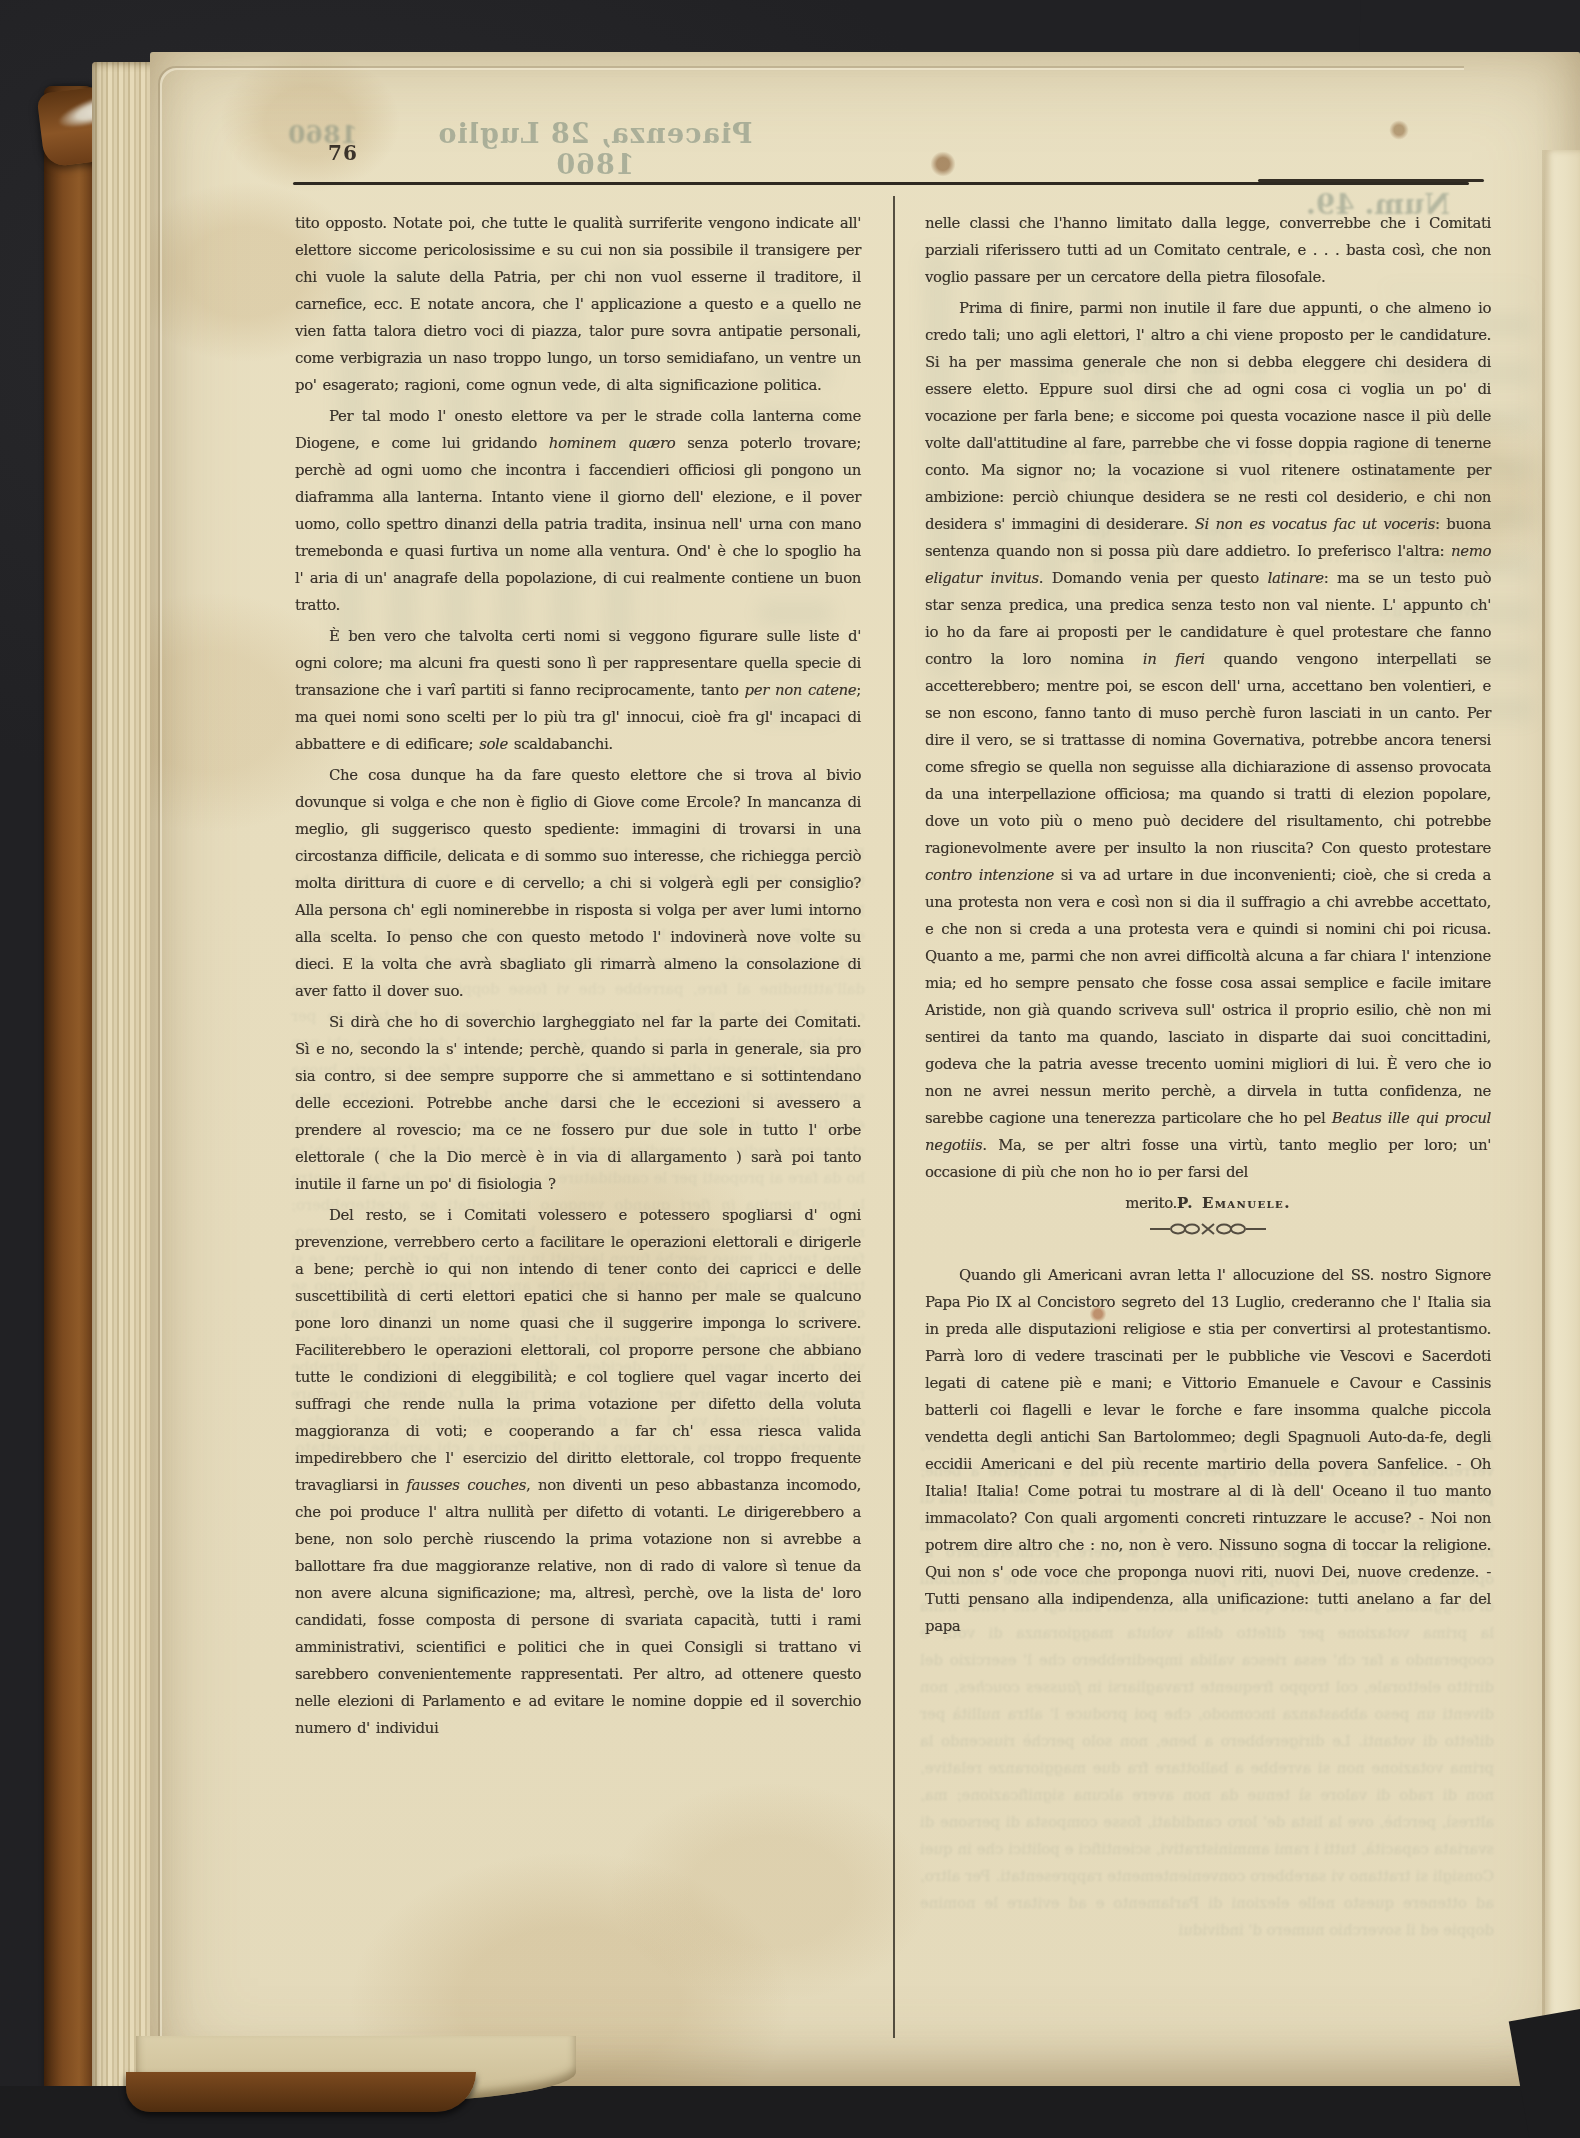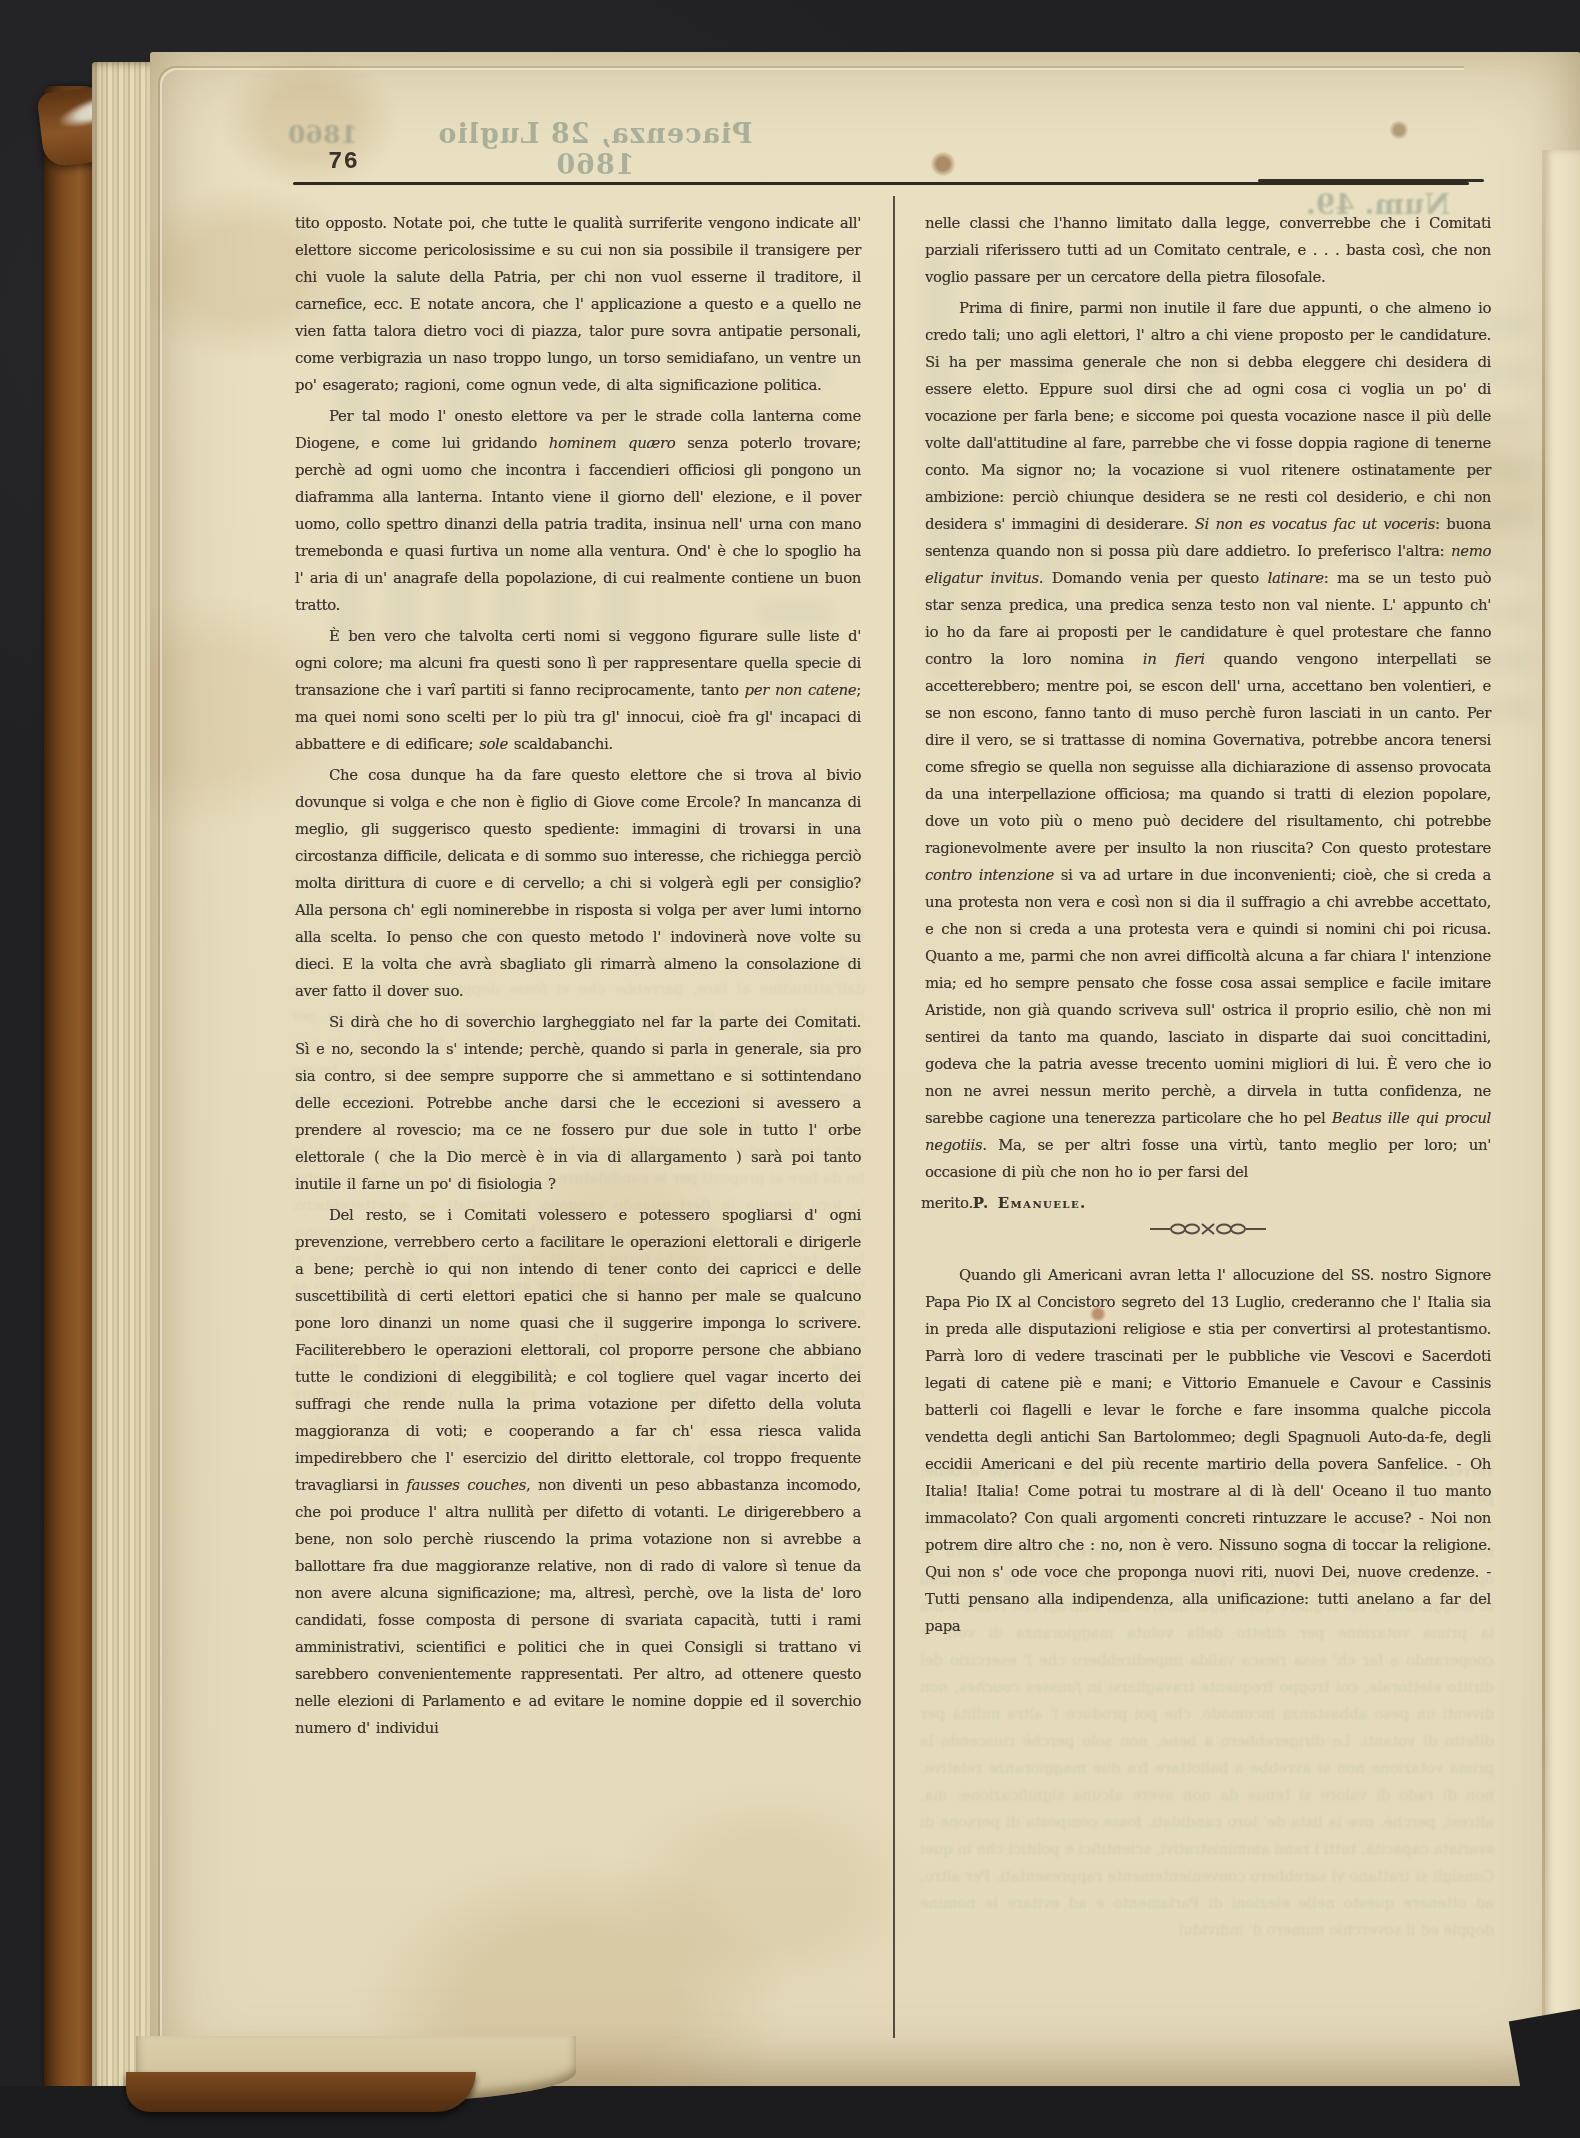--- a/index.html
+++ b/index.html
@@ -83,31 +83,31 @@
   .ghost-c{left:926px;top:248px;width:340px;height:430px;transform:rotate(-1deg);}
   .ghost-d{left:1382px;top:286px;width:152px;height:436px;}
   .bleed-mirror{font-size:14.8px;line-height:27px;text-align:justify;overflow:hidden;
     filter:blur(1px);}
   .bm1{left:920px;top:1430px;width:574px;height:600px;opacity:.16;}
   .bm2{left:291px;top:840px;width:574px;height:620px;opacity:.10;}
   .bm3{left:1060px;top:300px;width:420px;height:420px;opacity:.08;}
 
   
   .print{color:#3a332b;}
-  .folio{left:328px;top:148px;font-size:24px;font-weight:bold;letter-spacing:1px;font-family:Liberation Mono, monospace;}
+  .folio{left:328px;top:141px;font-size:20px;font-weight:bold;letter-spacing:1px;}
   .head-rule{left:293px;top:182px;width:1176px;height:3px;background:#2e2921;border-radius:2px;}
   .head-rule2{left:1258px;top:179px;width:226px;height:3px;background:#332d24;border-radius:2px;}
   .col-divider{left:893px;top:196px;width:2px;height:1842px;background:rgba(48,42,32,.8);}
   .col{font-size:14.8px;line-height:27px;text-align:justify;letter-spacing:-0.3px;
     word-spacing:1.5px;text-shadow:.3px 0 0 rgba(58,51,43,.5);}
   .col p{margin:4px;}
   .col p.ind{text-indent:34px;}
   .col-left{left:291px;top:205px;width:574px;}
   .col-right{left:921px;top:205px;width:574px;}
-  .sig-line{display:flex;justify-content:flex-start;align-items:baseline;}
+  .sig-line{display:flex;justify-content:center;align-items:baseline;}
   .signature{font-variant:small-caps;font-weight:600;letter-spacing:1.5px;}
   .article-heading{margin:30px 0 4px;text-align:center;font-size:25px;font-weight:700;
     letter-spacing:5px;word-spacing:6px;}
   .ornament-wrap{text-align:center;margin:2px 0 16px;}
   .ornament-wrap svg{opacity:.85;}
 </style>
 </head>
 <body>
 
 <div class="stage">

